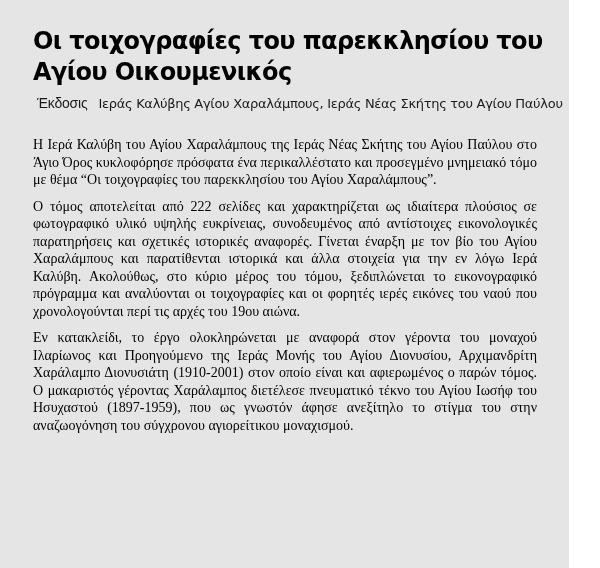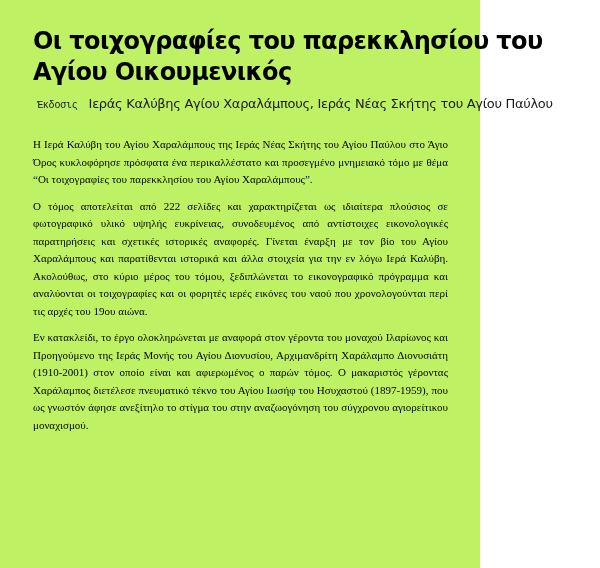--- a/index.html
+++ b/index.html
@@ -8,60 +8,60 @@
     background: #ffffff;
   }
   body {
     width: 600px;
     height: 568px;
     overflow: hidden;
     color: #000000;
   }
   .page {
     box-sizing: border-box;
-    width: 480px;
+    width: 569px;
     height: 568px;
     padding: 26px 32px 0 33px;
-    background: #bef264;
+    background: #e5e5e5;
   }
   h1.doc-title {
     margin: 0;
     font-family: "DejaVu Sans", "Liberation Sans", sans-serif;
     font-weight: bold;
     font-size: 24px;
     line-height: 31px;
     letter-spacing: -0.6px;
     color: #000000;
   }
   .t-line { display: block; white-space: nowrap; }
   .subtitle {
     margin-top: 6px;
     margin-left: 4px;
     white-space: nowrap;
     color: #1a1a1a;
   }
   .sub-prefix {
-    font-family: Liberation Mono, monospace;
-    font-size: 10px;
+    font-family: Liberation Sans, sans-serif;
+    font-size: 14px;
     letter-spacing: -0.2px;
   }
   .sub-main {
     font-family: "DejaVu Sans", "Liberation Sans", sans-serif;
     font-size: 13px;
     letter-spacing: -0.3px;
     margin-left: 7px;
     text-align: right;
   }
   .article {
     margin-top: 24px;
   }
   .article p {
     margin: 0 0 9px 0;
     font-family: "Liberation Serif", serif;
-    font-size: 11px;
+    font-size: 14px;
     line-height: 17.5px;
     text-align: justify;
     color: #000000;
   }
   .article p:last-child { margin-bottom: 0; }
 </style>
 </head>
 <body>
 
 <div class="page">

